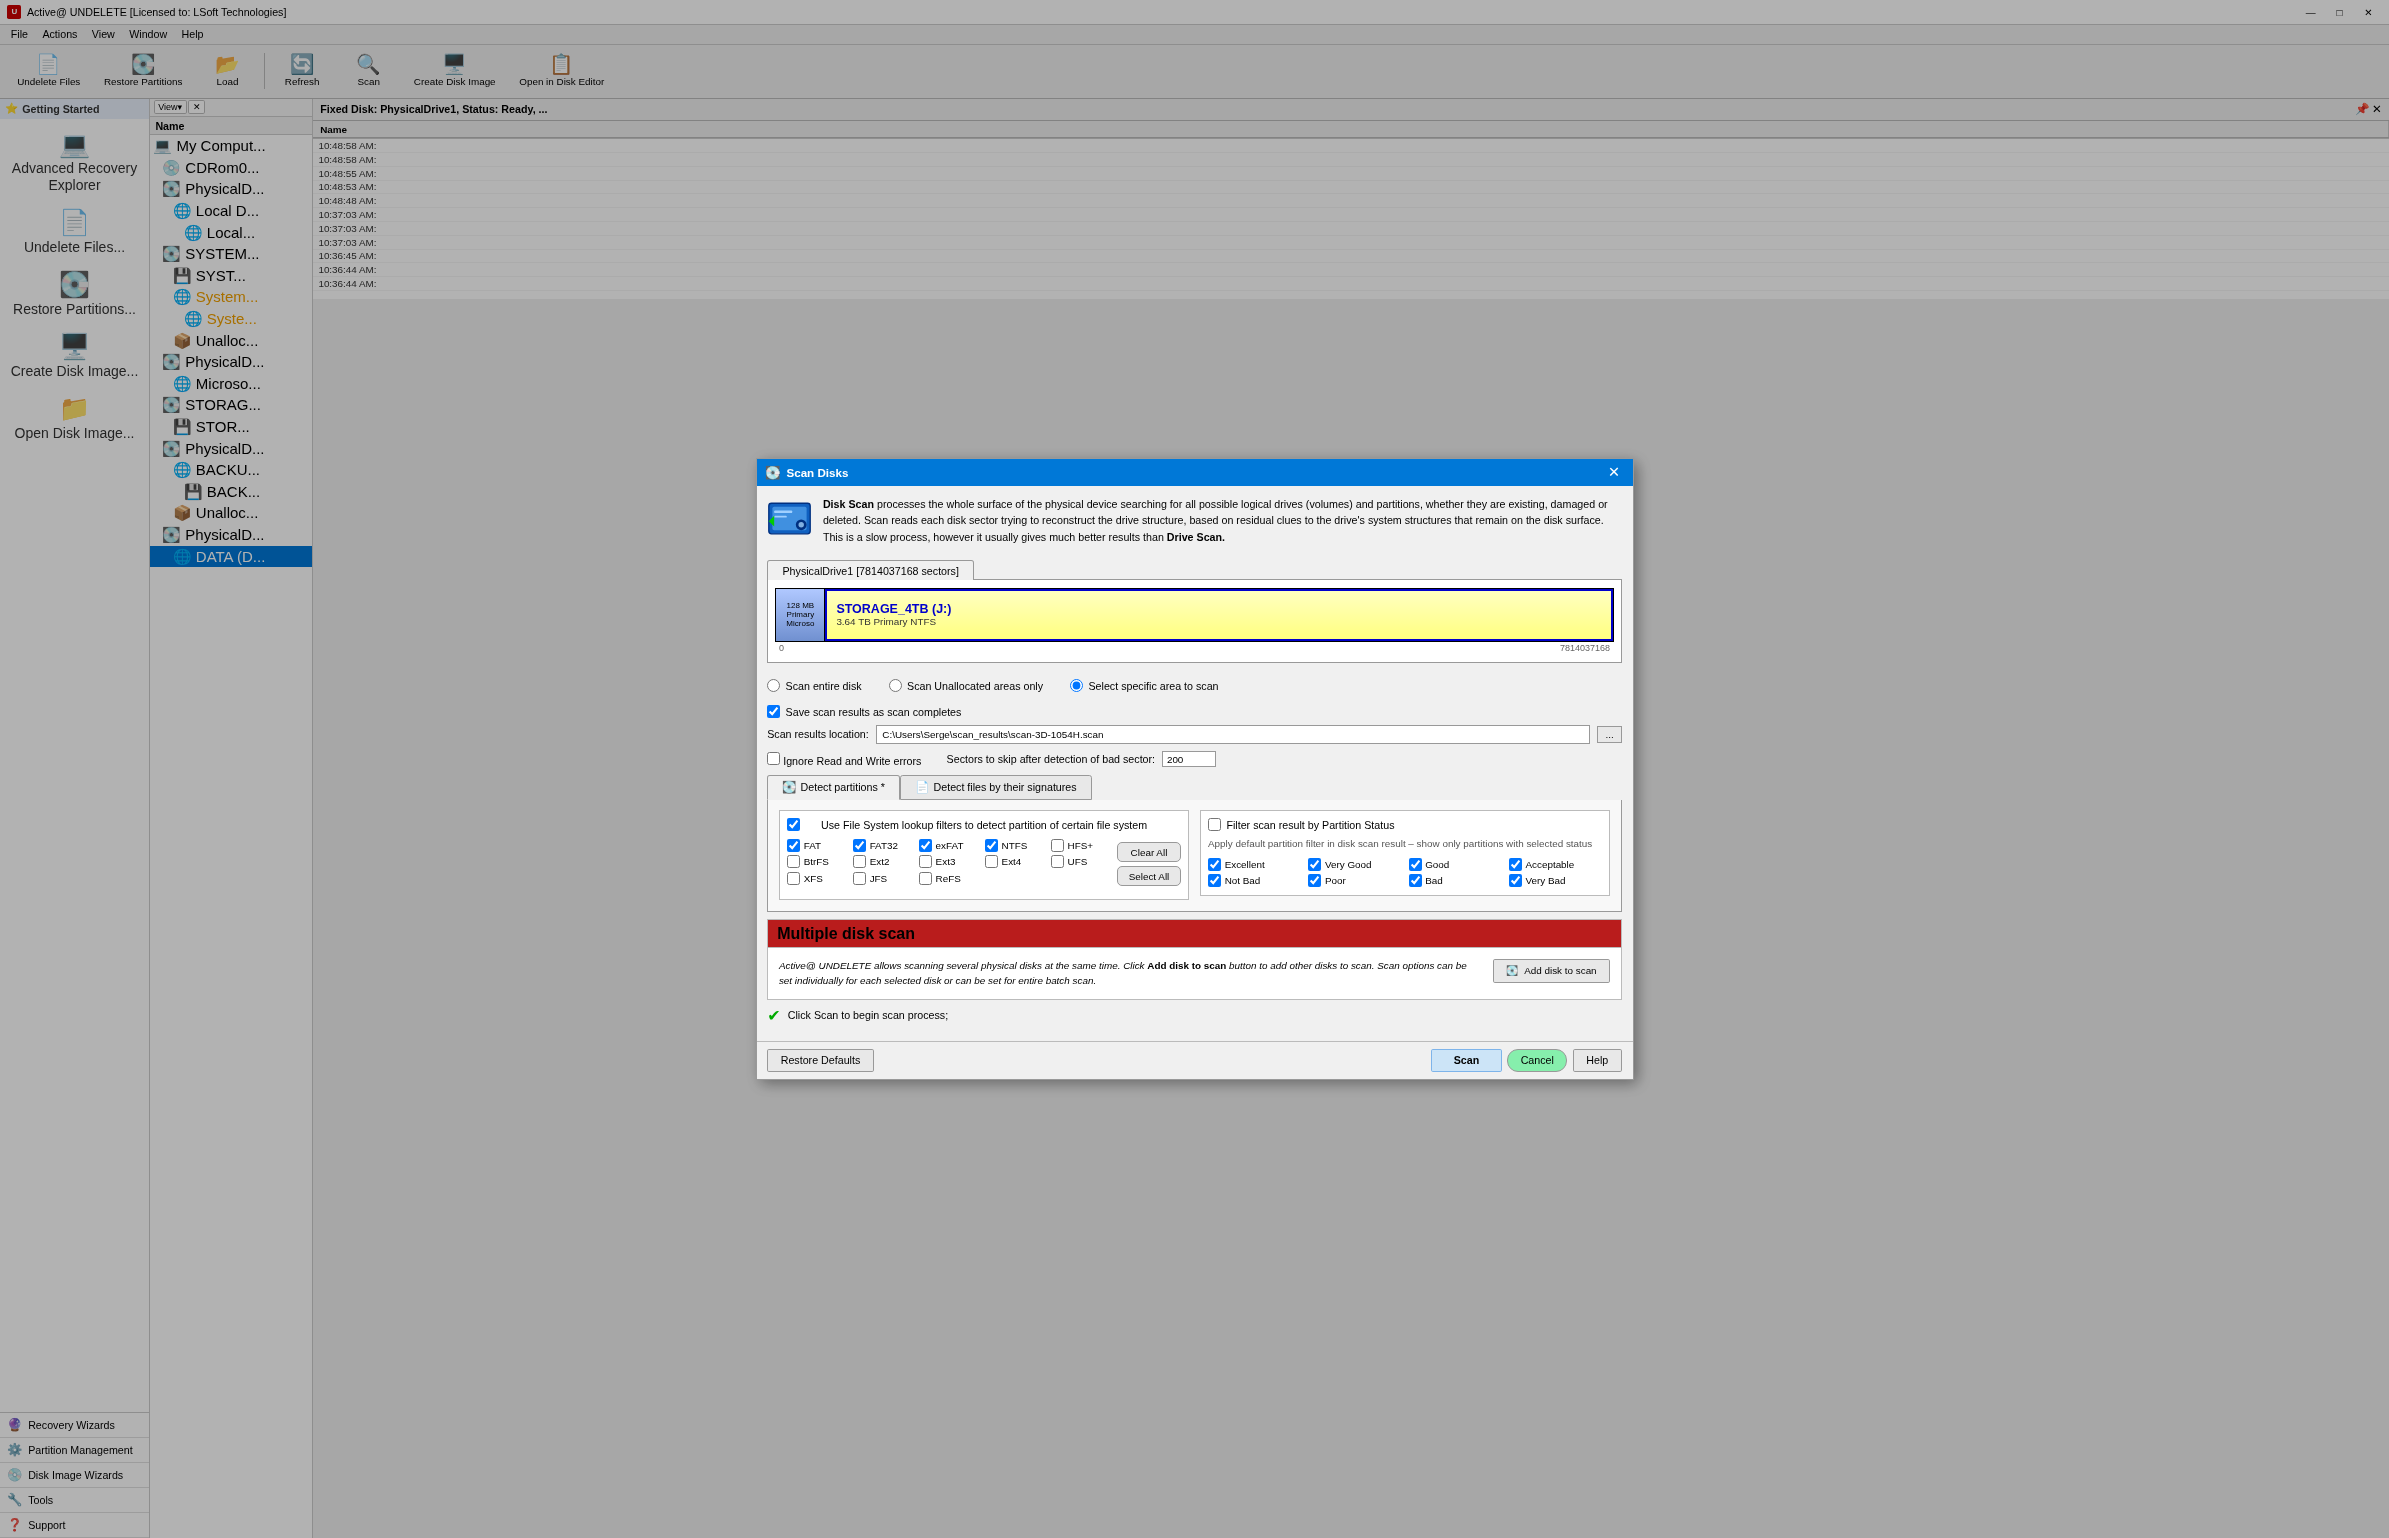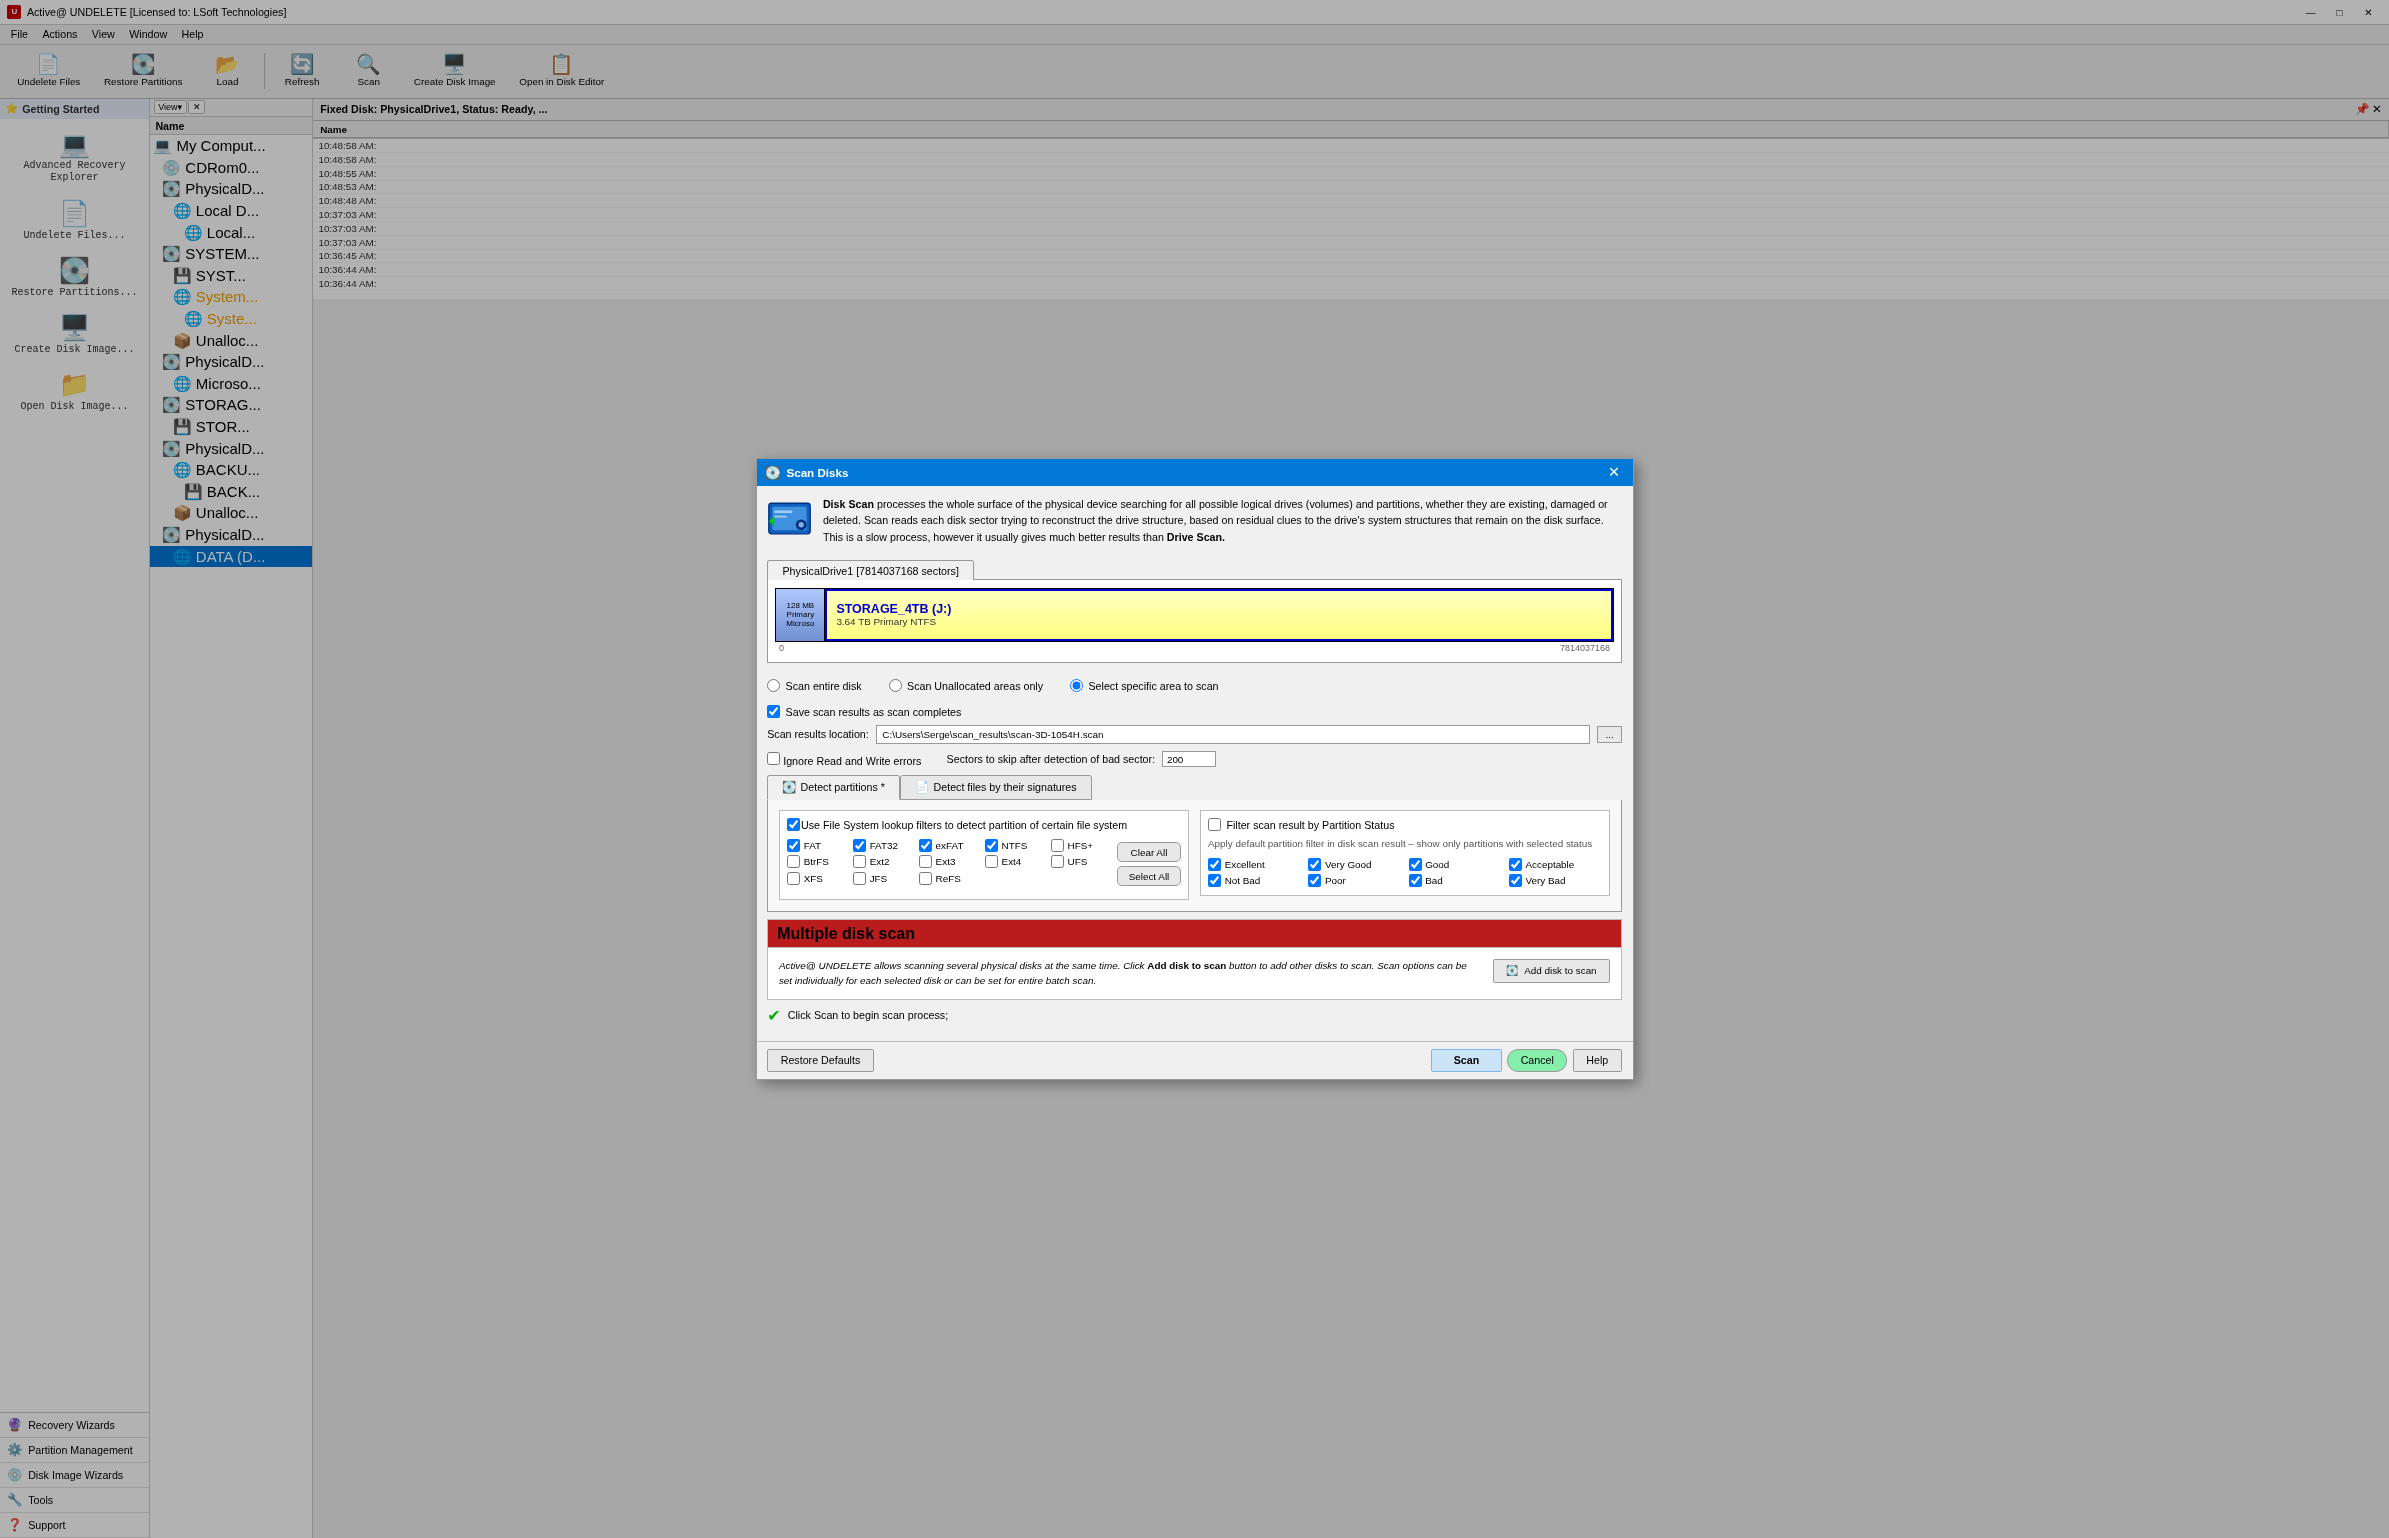--- a/index.html
+++ b/index.html
@@ -27,21 +27,21 @@
     .tb-separator { width: 0.9px; background: #bbb; height: 36px; margin: 0 1.8px; }
     
     
     #content { display: flex; flex: 1; overflow: hidden; }
     
     
     #sidebar { width: 150px; background: #fff; border-right: 0.9px solid #ccc; display: flex; flex-direction: column; overflow-y: auto; }
     .sidebar-header { background: #e8f0fb; padding: 3.6px 5.4px; display: flex; align-items: center; gap: 3.6px; font-size: 10.7px; font-weight: bold; color: #333; margin-bottom: 3.6px; }
     .sidebar-item { display: flex; flex-direction: column; align-items: center; padding: 5.4px 3.6px; cursor: pointer; border-radius: 2.7px; margin: 1.8px 0; text-align: center; }
     .sidebar-item .si-icon { font-size: 25px; margin-bottom: 1.8px; }
-    .sidebar-item .si-label { font-size: 10px; color: #333; line-height: 1.2; font-family: Liberation Mono, monospace; }
+    .sidebar-item .si-label { font-size: 14px; color: #333; line-height: 1.2; }
     .sidebar-bottom { margin-top: auto; border-top: 0.9px solid #ccc; }
     
     
     #main-panel { flex: 1; display: flex; flex-direction: column; overflow: hidden; }
     
     
     #tree-content { display: flex; flex: 1; overflow: hidden; }
     
     
     #tree-panel { width: 163px; border-right: 0.9px solid #ccc; display: flex; flex-direction: column; background: #fff; overflow-y: auto; }
@@ -119,21 +119,21 @@
     
     
     .inner-tab-content { border: 0.9px solid #999; border-top: none; background: #f8f8f8; padding: 10.7px; }
     
     
     .fs-filter-section { display: flex; gap: 10.7px; }
     .fs-filter-left { flex: 1; }
     .fs-filter-right { flex: 1; }
     
     .fs-checkbox-group { border: 0.9px solid #bbb; background: #fff; padding: 7.2px; }
-    .fs-main-checkbox { display: flex; align-items: center; gap: 1px; margin-bottom: 7.2px; font-size: 10.7px; }
+    .fs-main-checkbox { display: flex; align-items: center; gap: 21px; margin-bottom: 7.2px; font-size: 10.7px; }
     .fs-grid { display: grid; grid-template-columns: repeat(5, 1fr); gap: 3.6px 7.2px; margin-bottom: 7.2px; }
     .fs-check-item { display: flex; align-items: center; gap: 3.6px; font-size: 9.9px; cursor: pointer; }
     .fs-buttons { display: flex; flex-direction: column; gap: 3.6px; justify-content: flex-start; padding-top: 3.6px; }
     .fs-action-btn { padding: 3.6px 10.7px; border: 0.9px solid #999; background: #e8e8e8; cursor: pointer; font-size: 9.9px; border-radius: 5px; }
     
     .partition-status-section { border: 0.9px solid #bbb; background: #fff; padding: 7.2px; }
     .ps-header { display: flex; align-items: center; gap: 5.4px; margin-bottom: 5.4px; font-size: 10.7px; }
     .ps-desc { font-size: 9.9px; color: #555; margin-bottom: 7.2px; line-height: 1.4; }
     .ps-grid { display: grid; grid-template-columns: repeat(4, 1fr); gap: 3.6px 7.2px; }
     .ps-check-item { display: flex; align-items: center; gap: 3.6px; font-size: 9.9px; cursor: pointer; }

